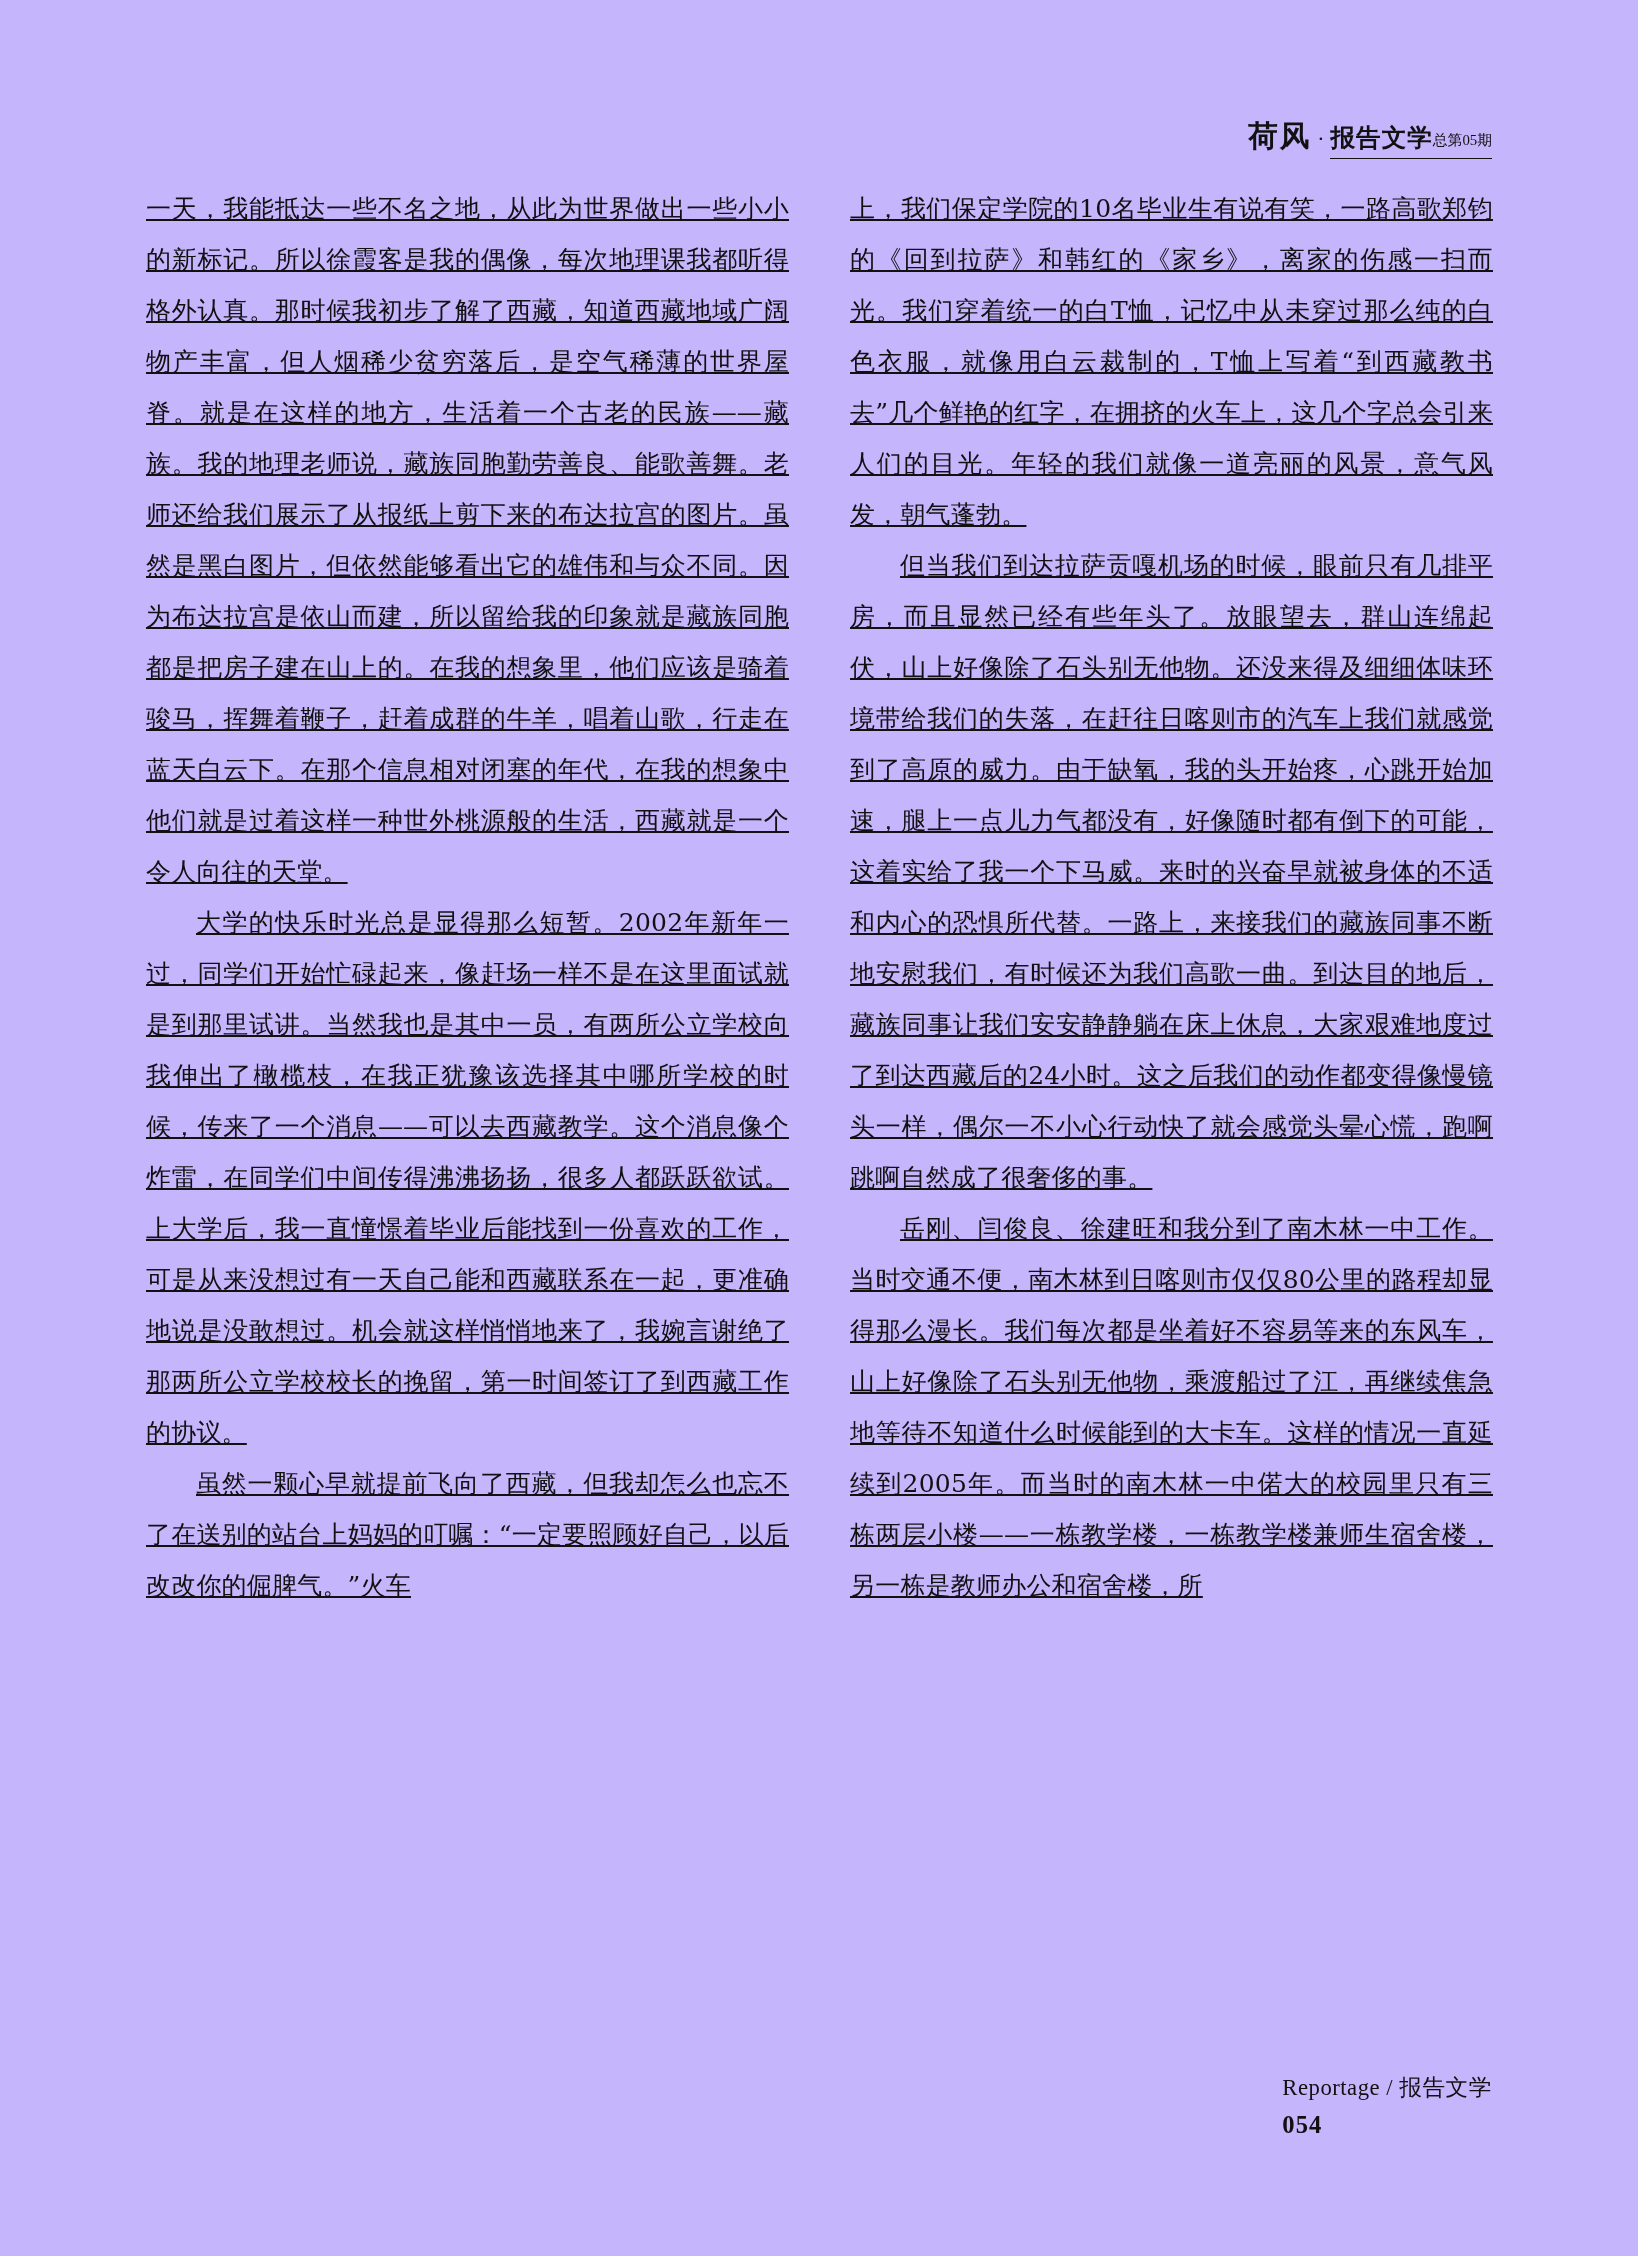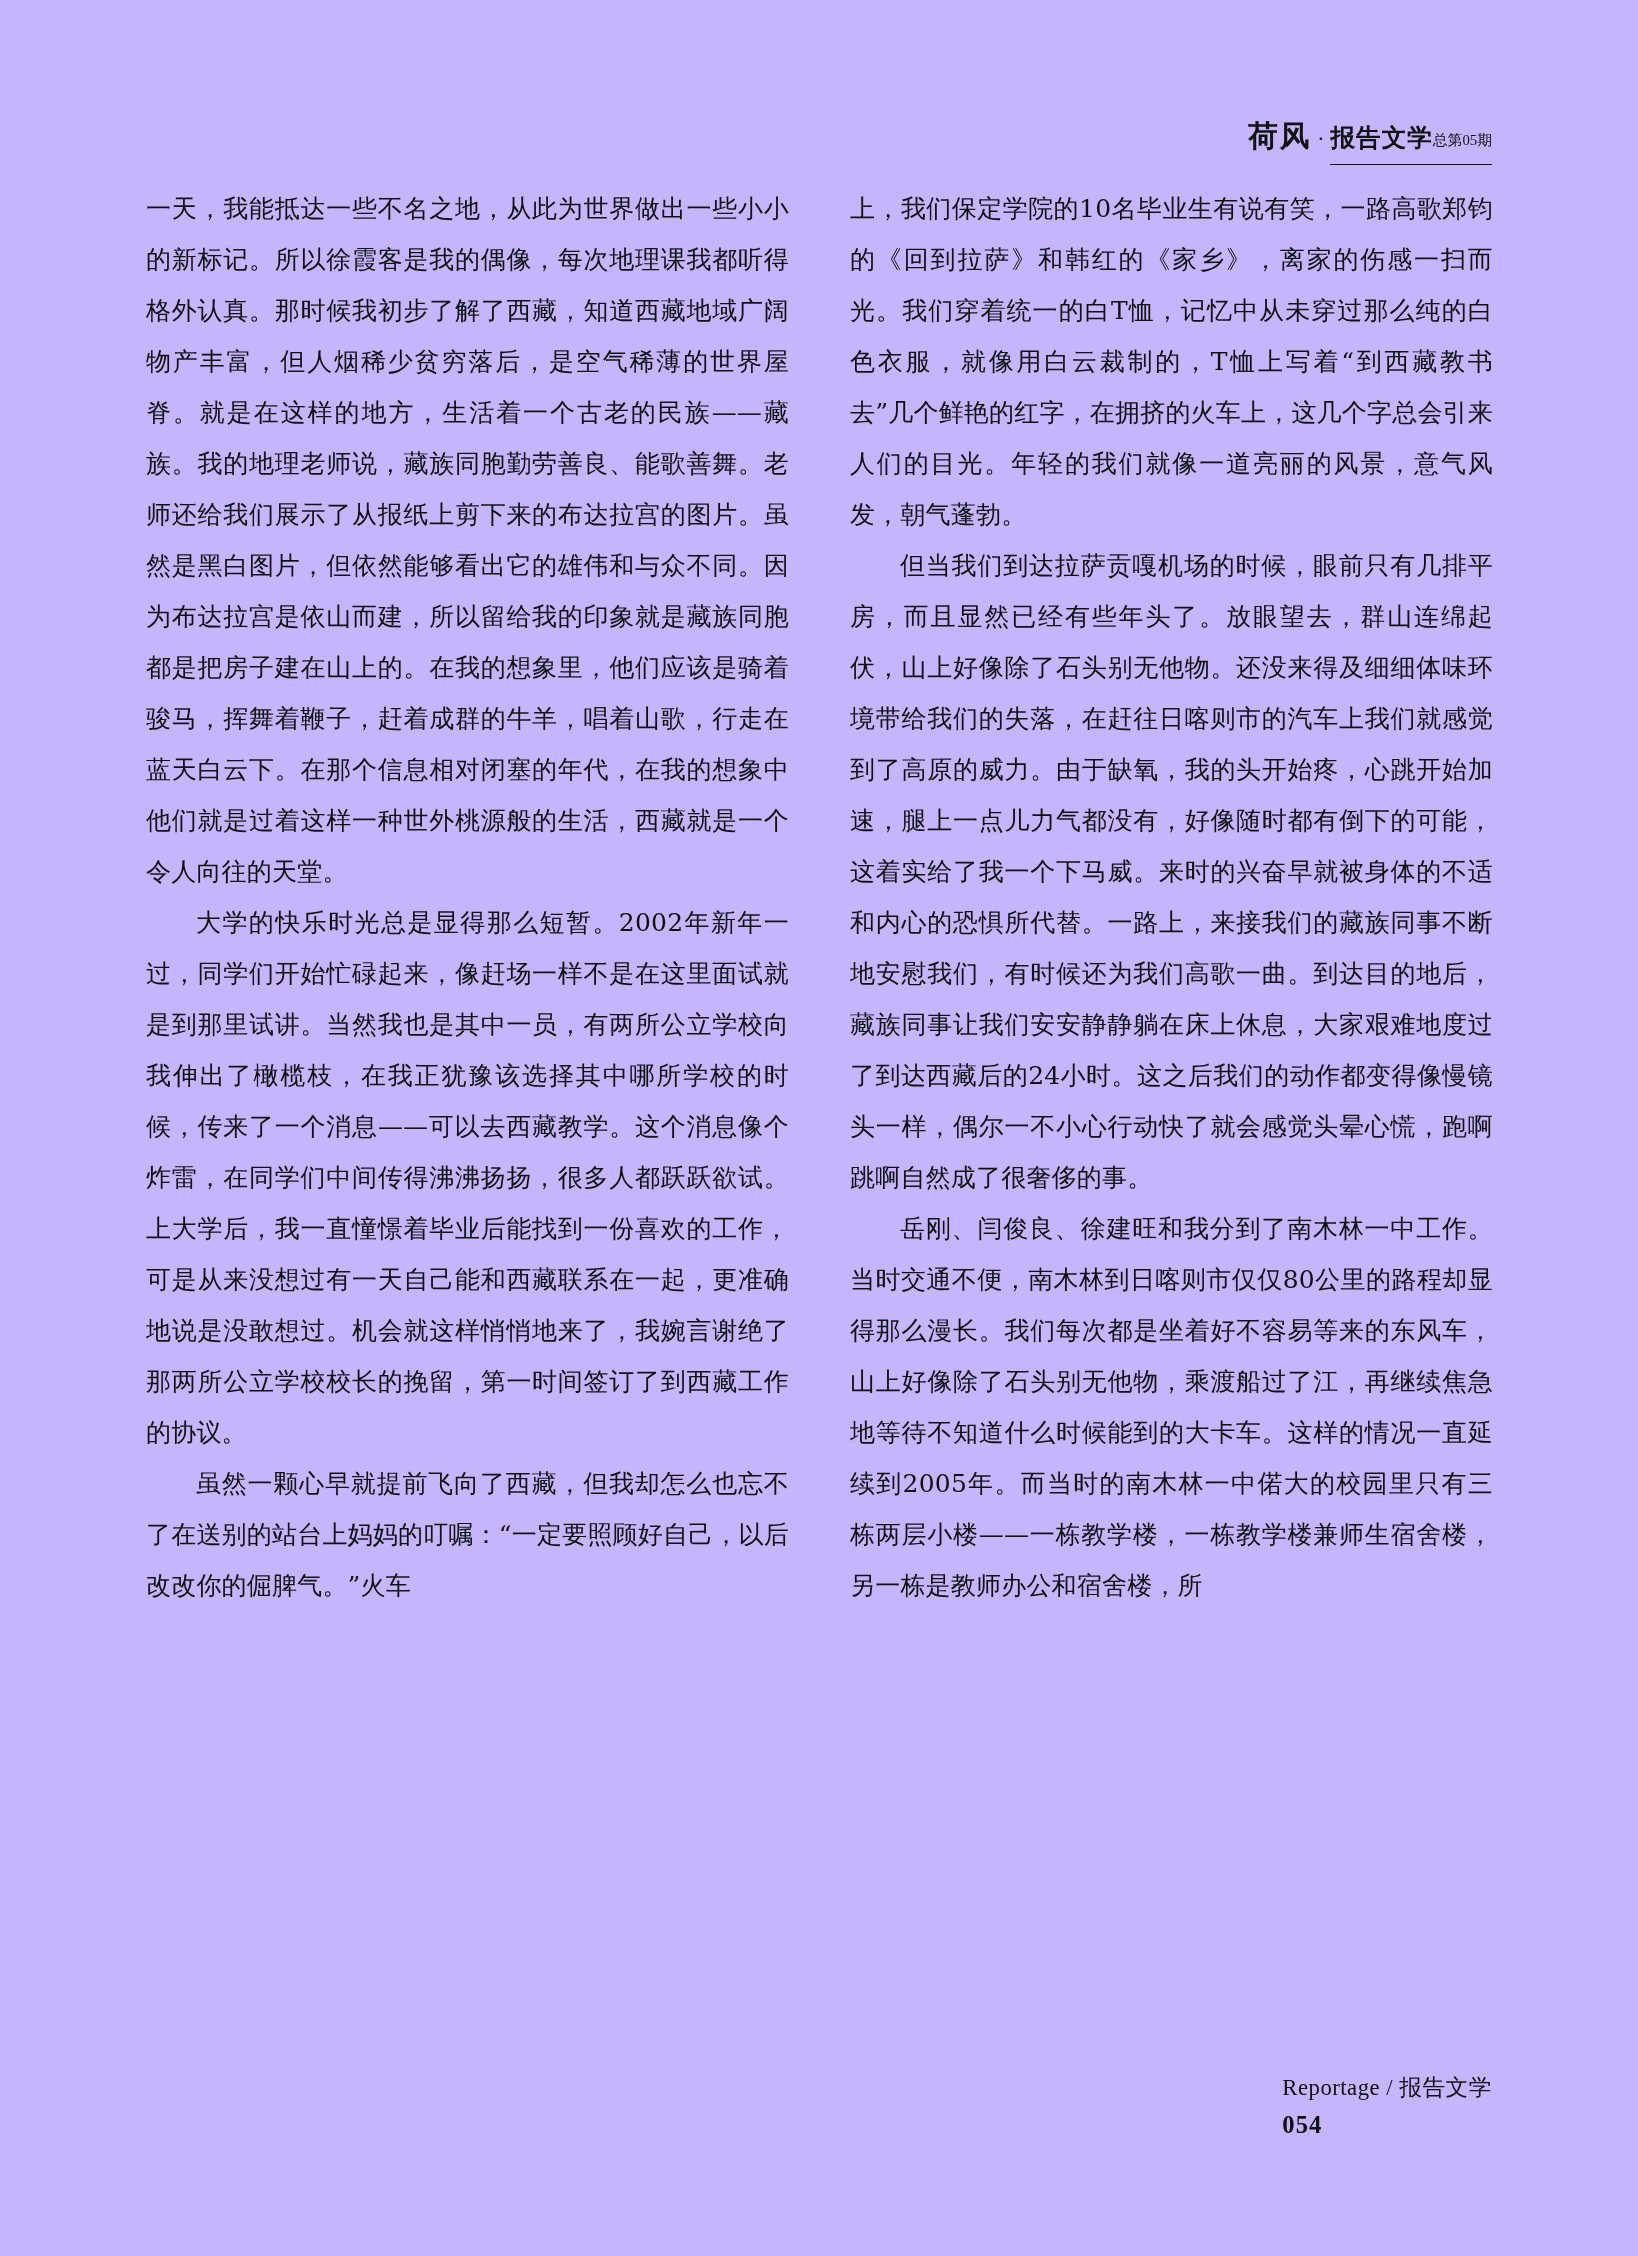--- a/index.html
+++ b/index.html
@@ -51,21 +51,21 @@
   .masthead .issue {
     font-size: 14.8px;
     color: #111;
     letter-spacing: 0px;
     position: relative;
     top: -1px;
   }
   .masthead .uline {
     display: inline-block;
     border-bottom: 1.5px solid #111;
-    padding-bottom: 10px;
+    padding-bottom: 4px;
   }
 
   
   .columns {
     position: absolute;
     top: 183px;
     left: 146px;
     width: 1348px;
     display: flex;
     gap: 61px;
@@ -75,20 +75,21 @@
   }
   .col p {
     margin: 0;
     font-size: 25px;
     line-height: 51px;
     text-align: justify;
     text-justify: inter-ideograph;
     letter-spacing: 0.2px;
     color: #111;
     font-family: "DejaVu Serif", "Liberation Serif", serif;
+    text-decoration: underline;
   }
   .col p.indent {
     text-indent: 2em;
   }
 
   
   .footer {
     position: absolute;
     bottom: 118px;
     right: 146px;

